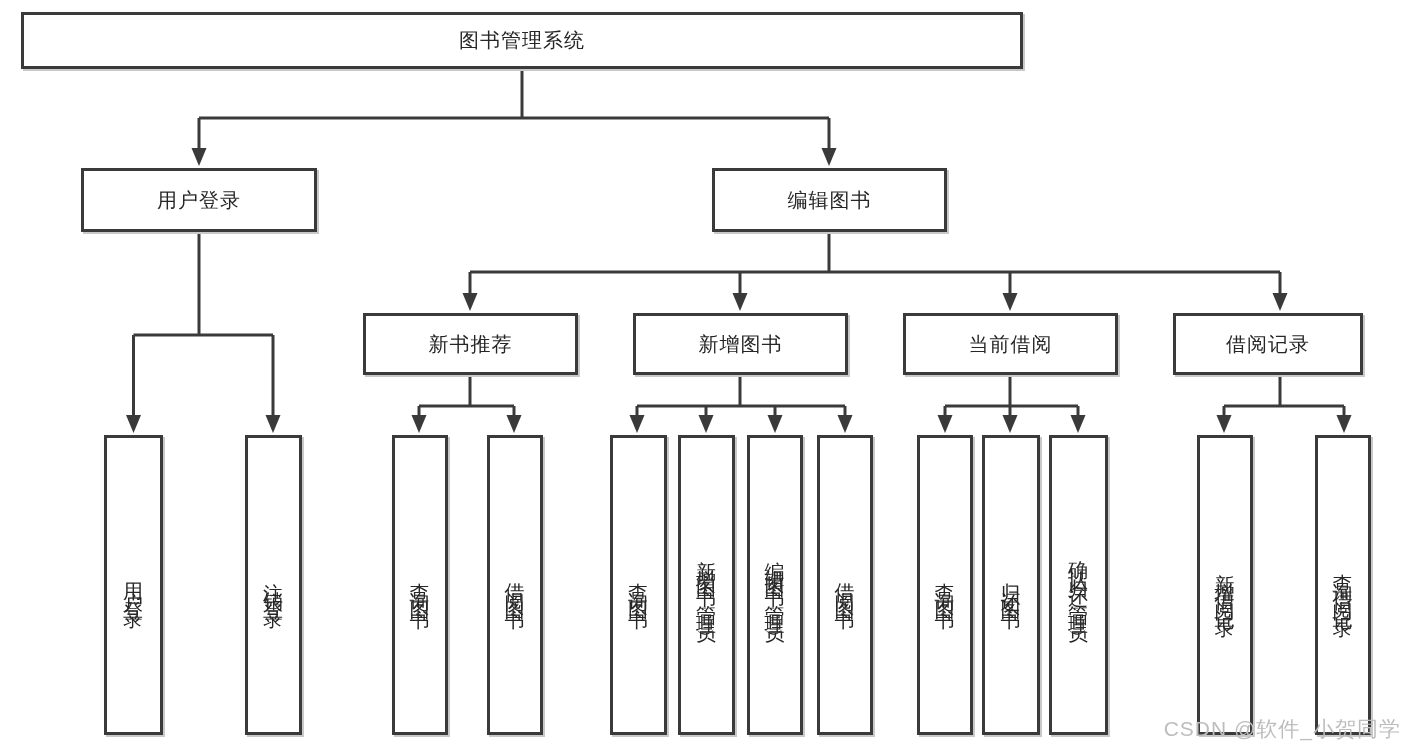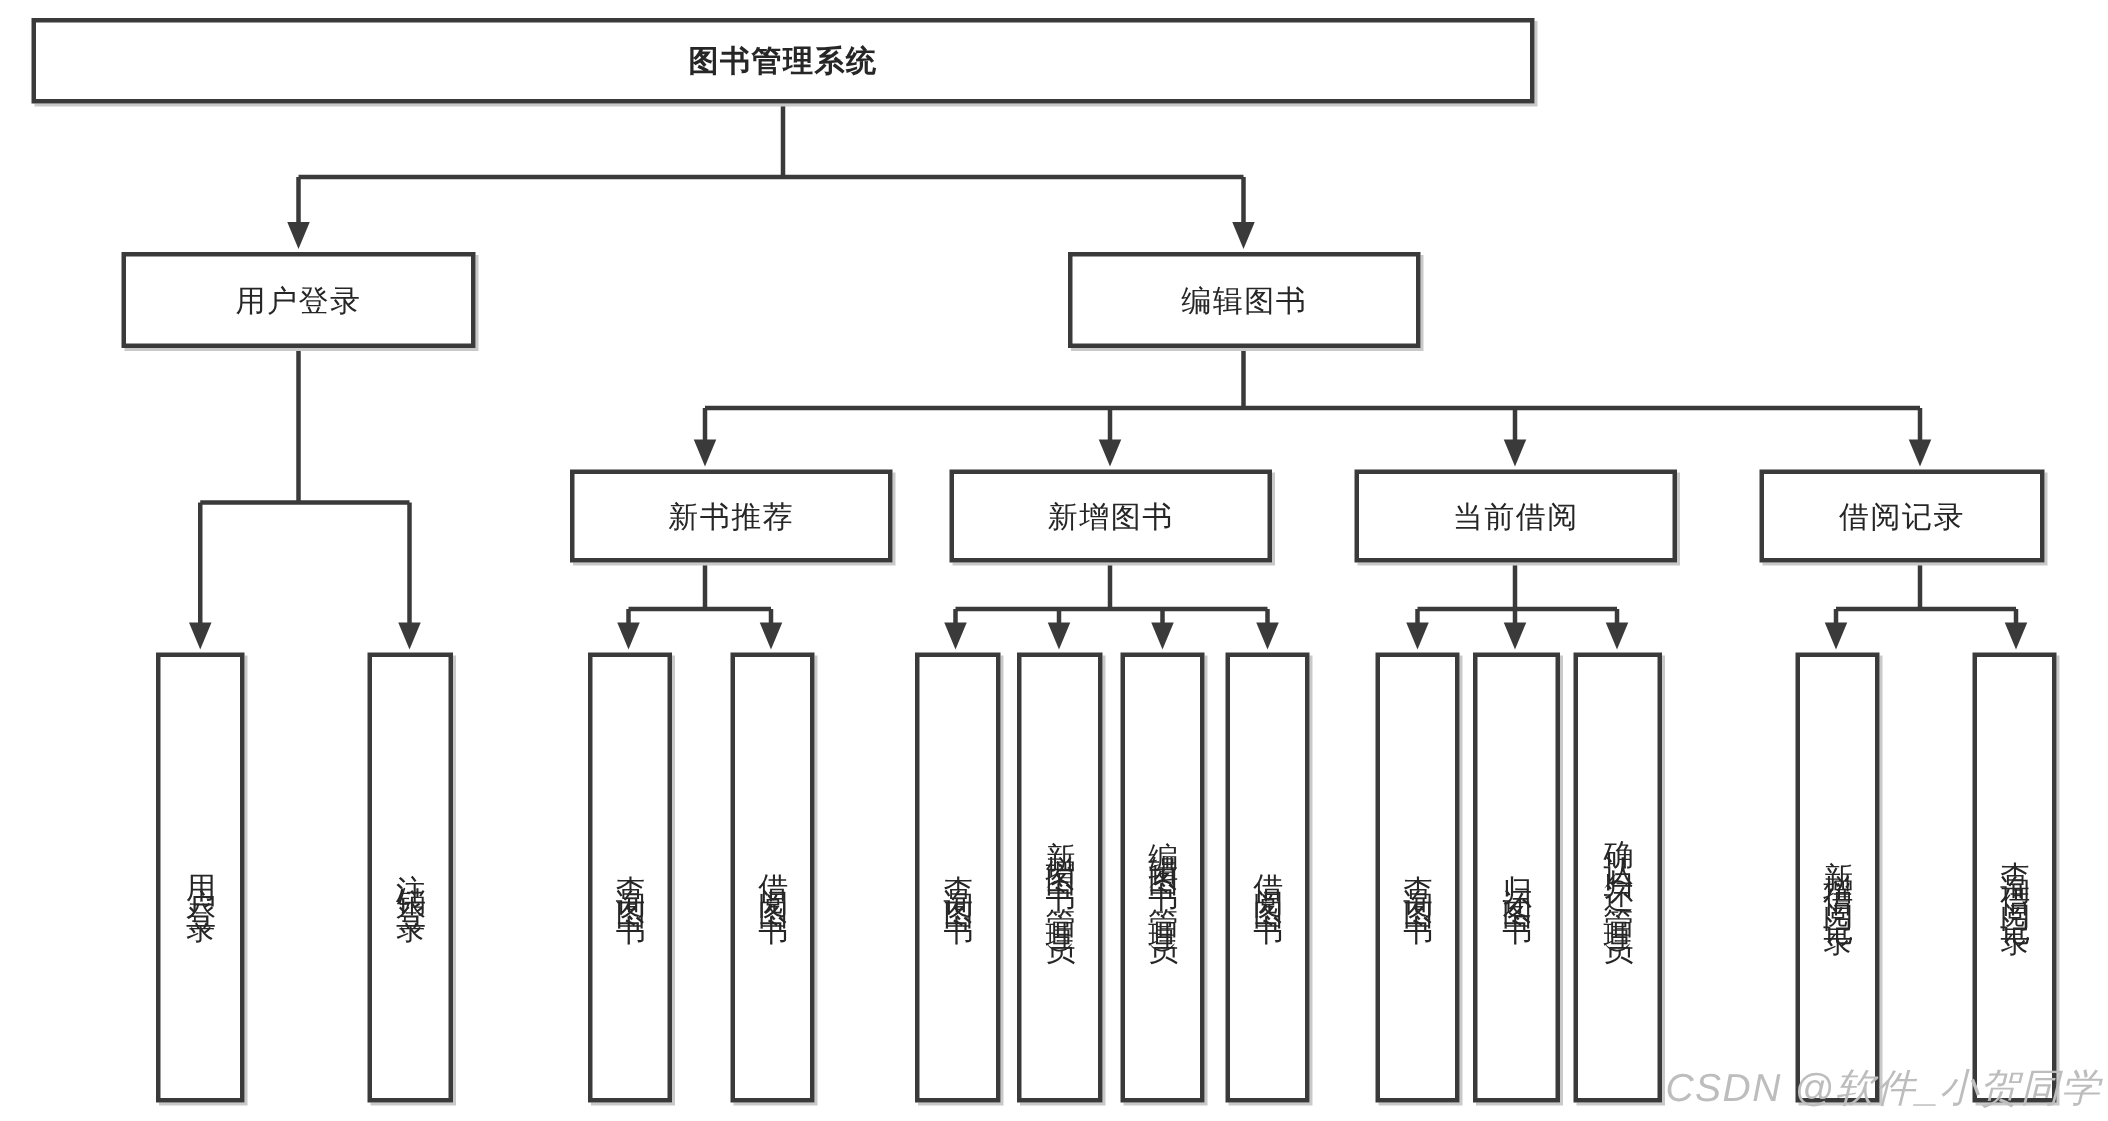--- a/index.html
+++ b/index.html
@@ -28,26 +28,25 @@
     writing-mode: vertical-rl;
     text-orientation: mixed;
     font-size: 20px;
     line-height: 1.1;
     letter-spacing: 9px;
     white-space: nowrap;
   }
   .watermark {
     position: absolute;
     right: 4px; bottom: 4px;
-    font-size: 26px;
+    font-size: 21px;
     letter-spacing: 1px;
     color: var(--watermark, #bdbdbd);
     z-index: 5;
     white-space: nowrap;
-    font-style: italic;
   }
 </style>
 </head>
 <body>
 
 <div id="canvas">
 
   <svg id="connectors" viewBox="0 0 1405 747" xmlns="http://www.w3.org/2000/svg">
     <g>
 
@@ -107,26 +106,26 @@
       <path class="tri" d="M767.5 415 L782.5 415 L775 433 Z"></path>
       <path class="tri" d="M837.5 415 L852.5 415 L845 433 Z"></path>
       <path class="tri" d="M937.5 415 L952.5 415 L945 433 Z"></path>
       <path class="tri" d="M1002.5 415 L1017.5 415 L1010 433 Z"></path>
       <path class="tri" d="M1070.5 415 L1085.5 415 L1078 433 Z"></path>
       <path class="tri" d="M1216.5 415 L1231.5 415 L1224 433 Z"></path>
       <path class="tri" d="M1336.5 415 L1351.5 415 L1344 433 Z"></path>
     </g>
   </svg>
 
-  <div class="node h" style="left:21px; top:12px; width:1002px; height:57px;font-weight:bold;">图书管理系统</div>
+  <div class="node h" style="left:21px; top:12px; width:1002px; height:57px;">图书管理系统</div>
 
   <div class="node h" style="left:81px; top:168px; width:236px; height:64px;">用户登录</div>
   <div class="node h" style="left:712px; top:168px; width:235px; height:64px;">编辑图书</div>
 
-  <div class="node h" style="left:380px; top:313px; width:215px; height:62px;">新书推荐</div>
+  <div class="node h" style="left:363px; top:313px; width:215px; height:62px;">新书推荐</div>
   <div class="node h" style="left:633px; top:313px; width:215px; height:62px;">新增图书</div>
   <div class="node h" style="left:903px; top:313px; width:215px; height:62px;text-align:center;">当前借阅</div>
   <div class="node h" style="left:1173px; top:313px; width:190px; height:62px;">借阅记录</div>
 
   <div class="node" style="left:104px; top:435px; width:59px; height:300px;">
     <span class="vtext">用户登录</span>
   </div>
   <div class="node" style="left:245px; top:435px; width:57px; height:300px;">
     <span class="vtext">注销登录</span>
   </div>

